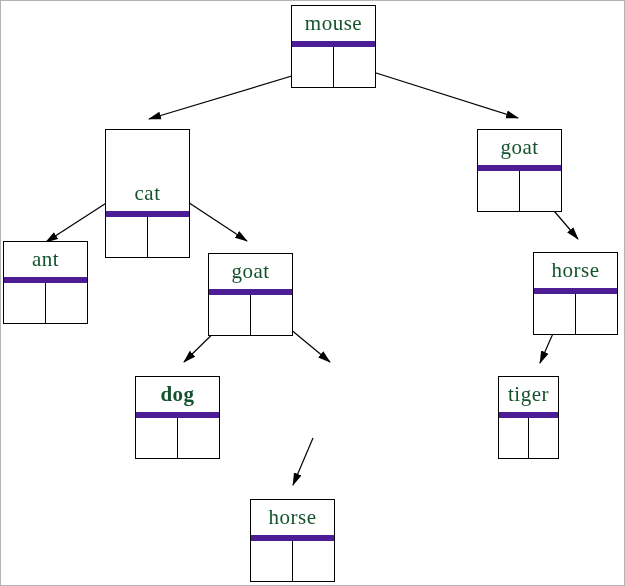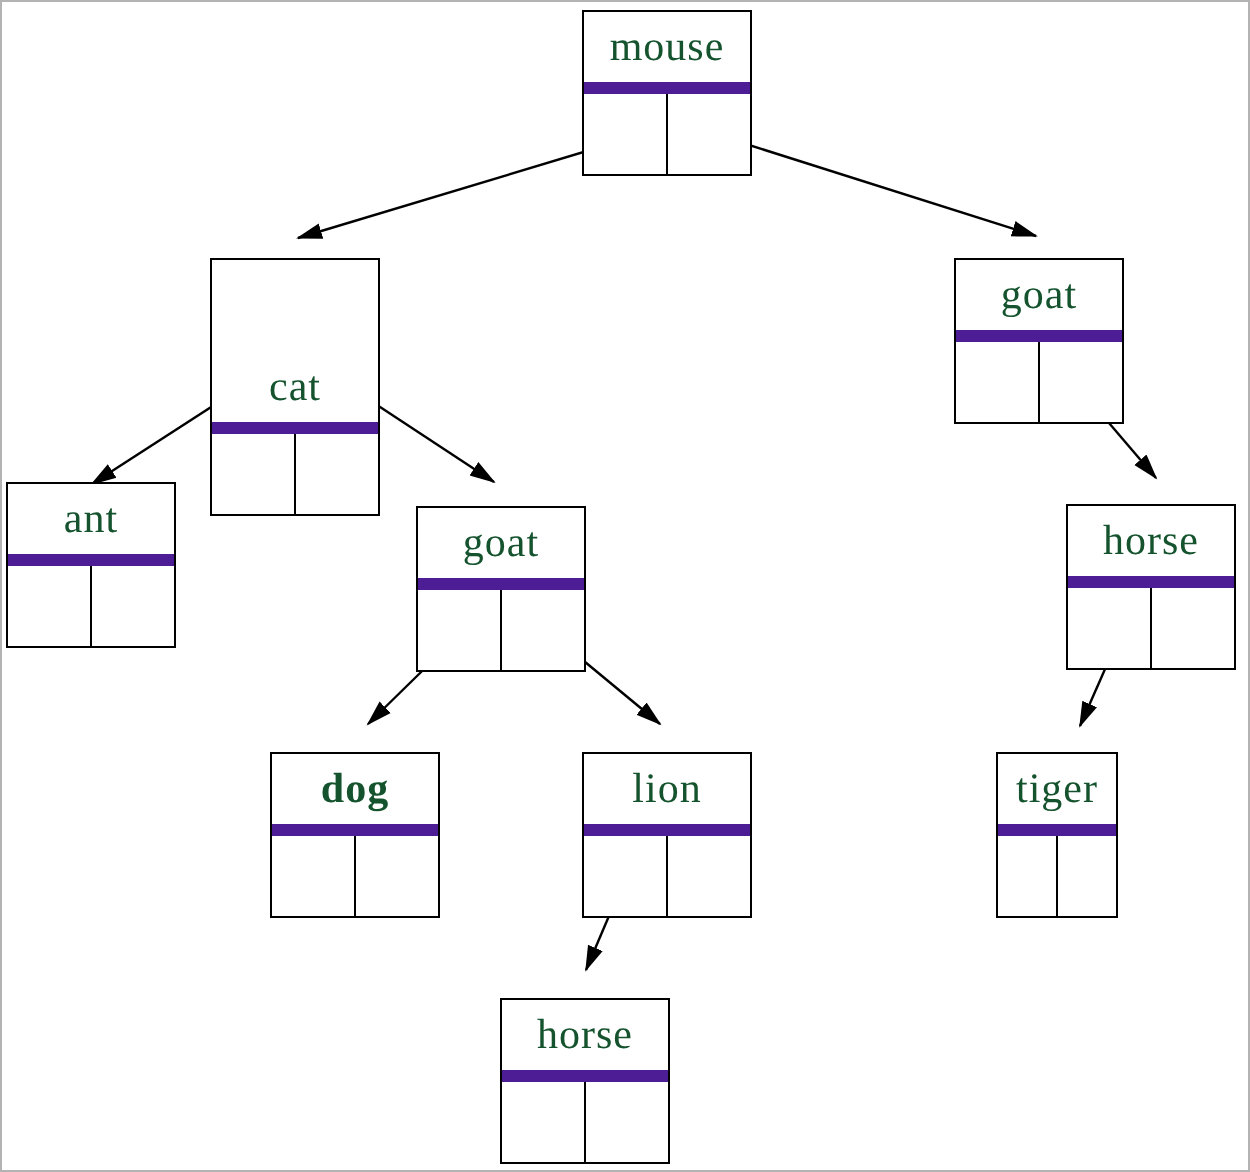--- a/index.html
+++ b/index.html
@@ -126,27 +126,20 @@
           <div class="cell cell-right"></div>
         </div>
       </div>
       <div class="node" style="left: 134px; top: 375px; width: 85px;">
         <div class="node-label" style="height: 41px; font-weight: bold;">dog</div>
         <div class="node-cells" style="height: 40px;">
           <div class="cell cell-left"></div>
           <div class="cell cell-right"></div>
         </div>
       </div>
-      <div class="node" style="left: 290px; top: 375px; width: 85px;">
-        <div class="node-label" style="height: 41px;">lion</div>
-        <div class="node-cells" style="height: 40px;">
-          <div class="cell cell-left"></div>
-          <div class="cell cell-right"></div>
-        </div>
-      </div>
       <div class="node" style="left: 497px; top: 375px; width: 61px;">
         <div class="node-label" style="height: 41px;">tiger</div>
         <div class="node-cells" style="height: 40px;">
           <div class="cell cell-left"></div>
           <div class="cell cell-right"></div>
         </div>
       </div>
       <div class="node" style="left: 249px; top: 498px; width: 85px;">
         <div class="node-label" style="height: 41px;">horse</div>
         <div class="node-cells" style="height: 40px;">

